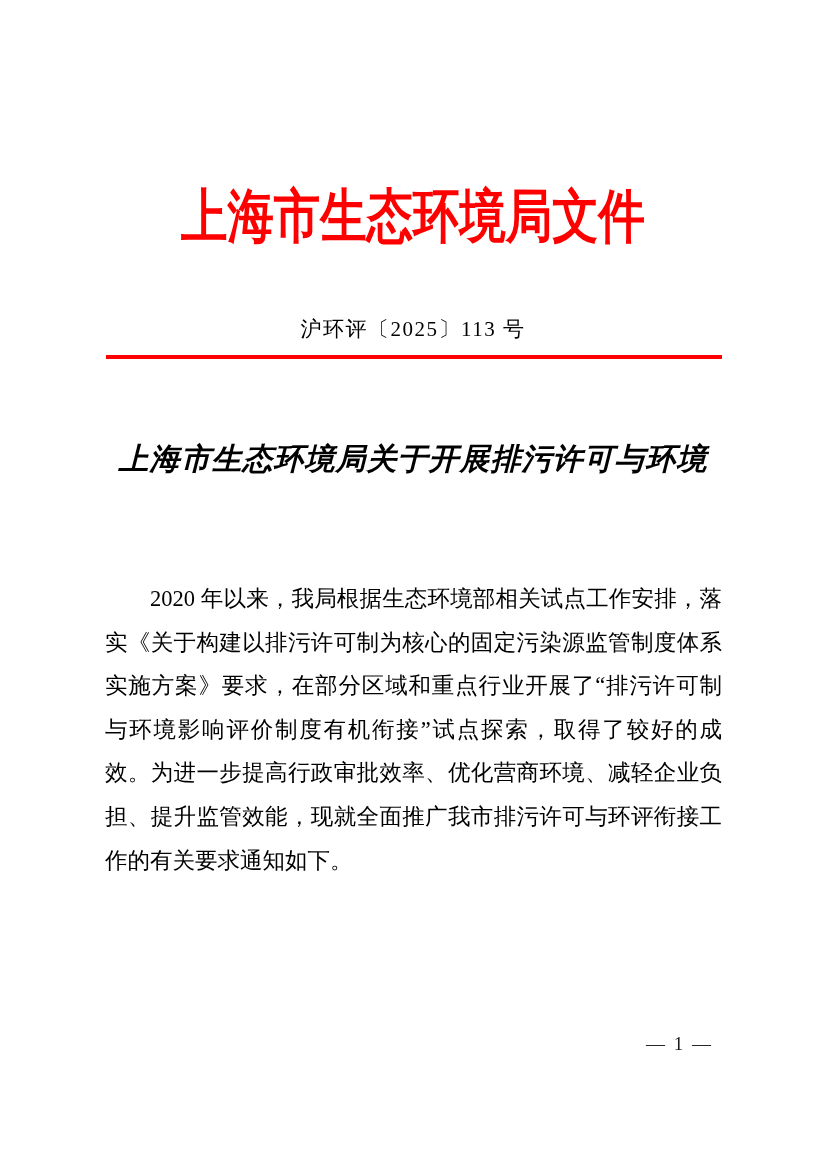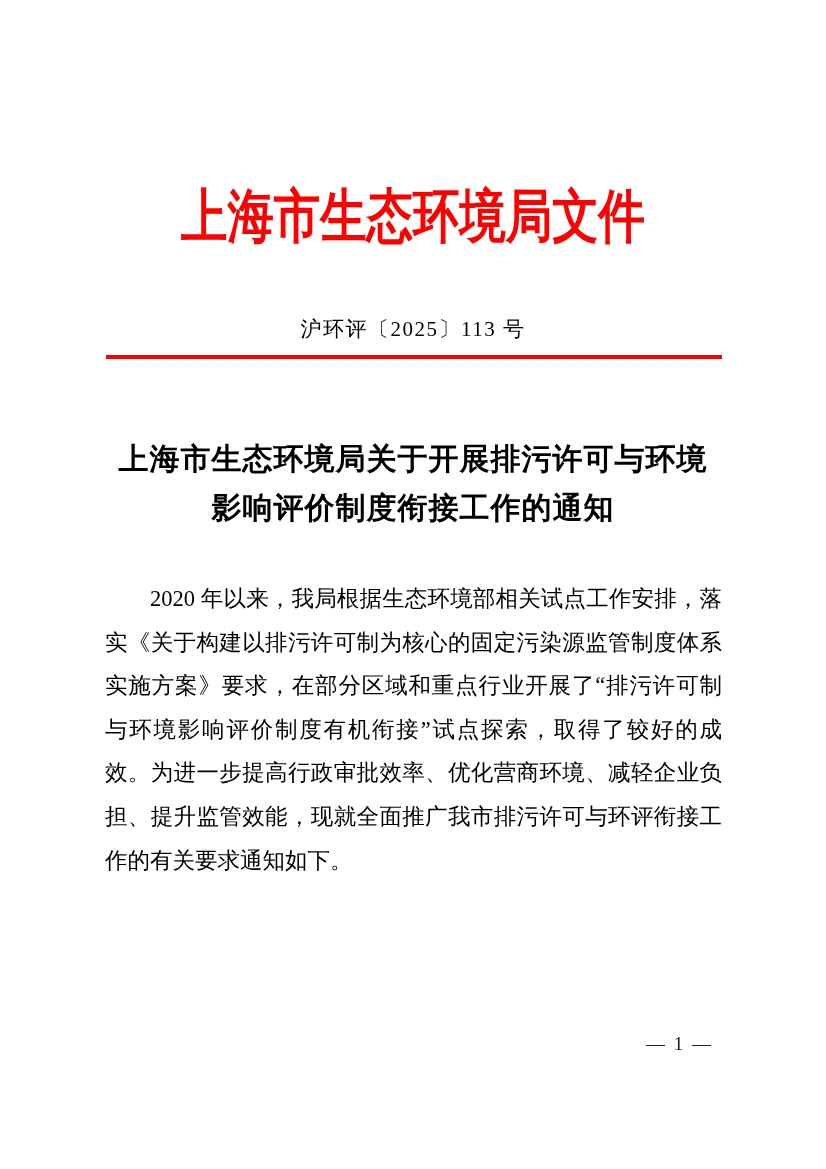--- a/index.html
+++ b/index.html
@@ -57,20 +57,21 @@
     position: absolute;
     top: 434px;
     left: 55px;
     width: 716px;
     text-align: center;
     font-weight: bold;
     font-size: 30px;
     line-height: 49px;
     letter-spacing: 1px;
     color: #000000;
+    font-style: italic;
   }
   .body-text {
     position: absolute;
     top: 577px;
     left: 105px;
     width: 617px;
     font-size: 22.5px;
     line-height: 43.6px;
     text-align: justify;
     color: #000000;
@@ -99,21 +100,20 @@
 <div class="page">
 
   <div class="agency-title">上海市生态环境局文件</div>
 
   <div class="doc-number">沪环评〔2025〕113 号</div>
 
   <div class="red-line"></div>
 
   <div class="doc-title">
     <div>上海市生态环境局关于开展排污许可与环境</div>
-    <div>影响评价制度衔接工作的通知</div>
   </div>
 
   <div class="body-text">
     <p class="para para-indent">2020 年以来，我局根据生态环境部相关试点工作安排，落实《关于构建以排污许可制为核心的固定污染源监管制度体系实施方案》要求，在部分区域和重点行业开展了“排污许可制与环境影响评价制度有机衔接”试点探索，取得了较好的成效。为进一步提高行政审批效率、优化营商环境、减轻企业负担、提升监管效能，现就全面推广我市排污许可与环评衔接工作的有关要求通知如下。</p>
   </div>
 
   <div class="page-number">— 1 —</div>
 
 </div>
 

